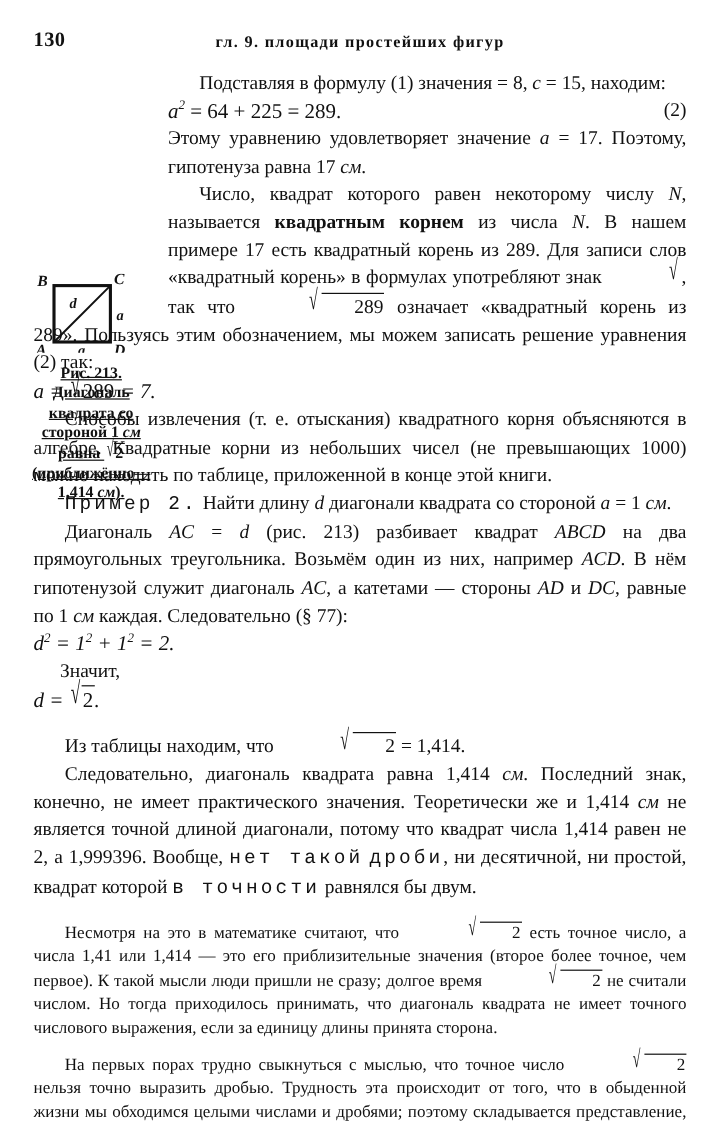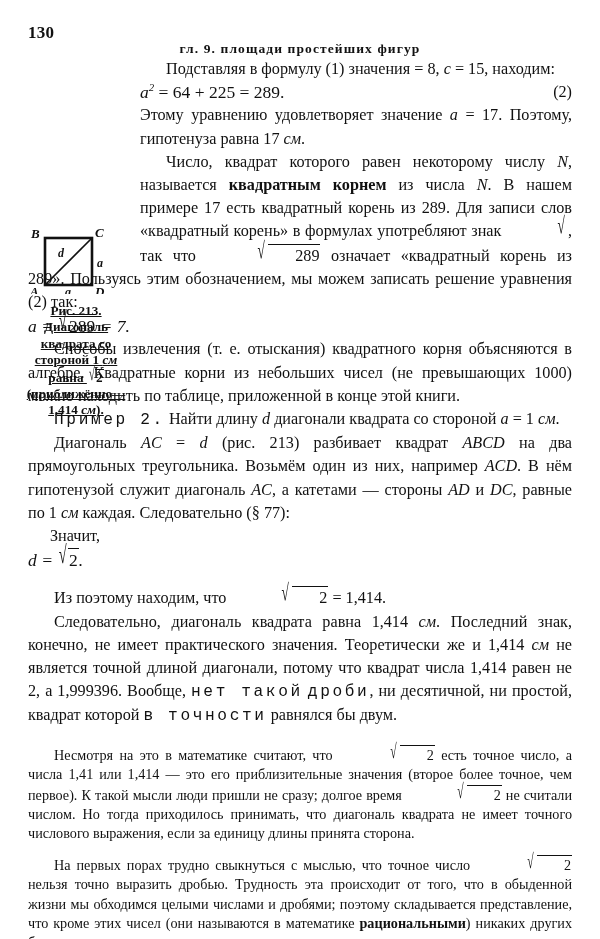--- a/index.html
+++ b/index.html
@@ -30,21 +30,21 @@
     left: 0;
     top: 0;
     font-size: 17px;
     font-weight: bold;
     letter-spacing: .3px;
   }
   .runtitle {
     position: absolute;
     left: 0;
     right: 0;
-    top: 18px;
+    top: 4px;
     text-align: center;
     font-size: 13.5px;
     font-weight: bold;
     letter-spacing: 1.1px;
     text-transform: lowercase;
   }
 
   
   .body {
     position: absolute;
@@ -177,29 +177,32 @@
     <p>Способы извлечения (т. е. отыскания) квадратного корня объясняются в алгебре. Квадратные корни из небольших чисел (не превышающих 1000) можно находить по таблице, приложенной в конце этой книги.</p>
 
     <p>
       <span class="sp">Пример 2.</span><span> Найти длину </span><i class="it">d</i><span> диагонали квадрата со стороной </span><i class="it">a</i><span> = 1 </span><i class="it">см</i><span>.</span>
     </p>
 
     <p>
       <span>Диагональ </span><i class="it">AC</i><span> = </span><i class="it">d</i><span> (рис. 213) разбивает квадрат </span><i class="it">ABCD</i><span> на два прямоугольных треугольника. Возьмём один из них, например </span><i class="it">ACD</i><span>. В нём гипотенузой служит диагональ </span><i class="it">AC</i><span>, а катетами — стороны </span><i class="it">AD</i><span> и </span><i class="it">DC</i><span>, равные по 1 </span><i class="it">см</i><span> каждая. Следовательно (§ 77):</span>
     </p>
 
+    <p class="disp">
+      <i>d</i><sup>2</sup><span class="op"> = 1</span><sup>2</sup><span class="op"> + 1</span><sup>2</sup><span class="op"> = 2.</span>
+    </p>
 
     <p class="noind" style="text-indent:22px">Значит,</p>
 
     <p class="disp">
       <i>d</i><span class="op"> = </span><span class="rad"><span class="sign">√</span><span class="rand">2</span></span><span class="op">.</span>
     </p>
 
     <p style="margin-top:14px">
-      <span>Из поэтому находим, что </span><span class="rad"><span class="sign">√</span><span class="rand">2</span></span><span> = 1,414.</span>
+      <span>Из таблицы находим, что </span><span class="rad"><span class="sign">√</span><span class="rand">2</span></span><span> = 1,414.</span>
     </p>
 
     <p>
       <span>Следовательно, диагональ квадрата равна 1,414 </span><i class="it">см</i><span>. Последний знак, конечно, не имеет практического значения. Теоретически же и 1,414 </span><i class="it">см</i><span> не является точной длиной диагонали, потому что квадрат числа 1,414 равен не 2, а 1,999396. Вообще, </span><span class="sp">нет такой</span><span> </span><span class="sp">дроби</span><span>, ни десятичной, ни простой, квадрат которой </span><span class="sp">в точности</span><span> равнялся бы двум.</span>
     </p>
 
     <p style="font-size:14.2px;line-height:19.4px;margin-top:16px">
       <span>Несмотря на это в математике считают, что </span><span class="rad"><span class="sign">√</span><span class="rand">2</span></span><span> есть точное число, а числа 1,41 или 1,414 — это его приблизительные значения (второе более точное, чем первое). К такой мысли люди пришли не сразу; долгое время </span><span class="rad"><span class="sign">√</span><span class="rand">2</span></span><span> не считали числом. Но тогда приходилось принимать, что диагональ квадрата не имеет точного числового выражения, если за единицу длины принята сторона.</span>
     </p>
 

